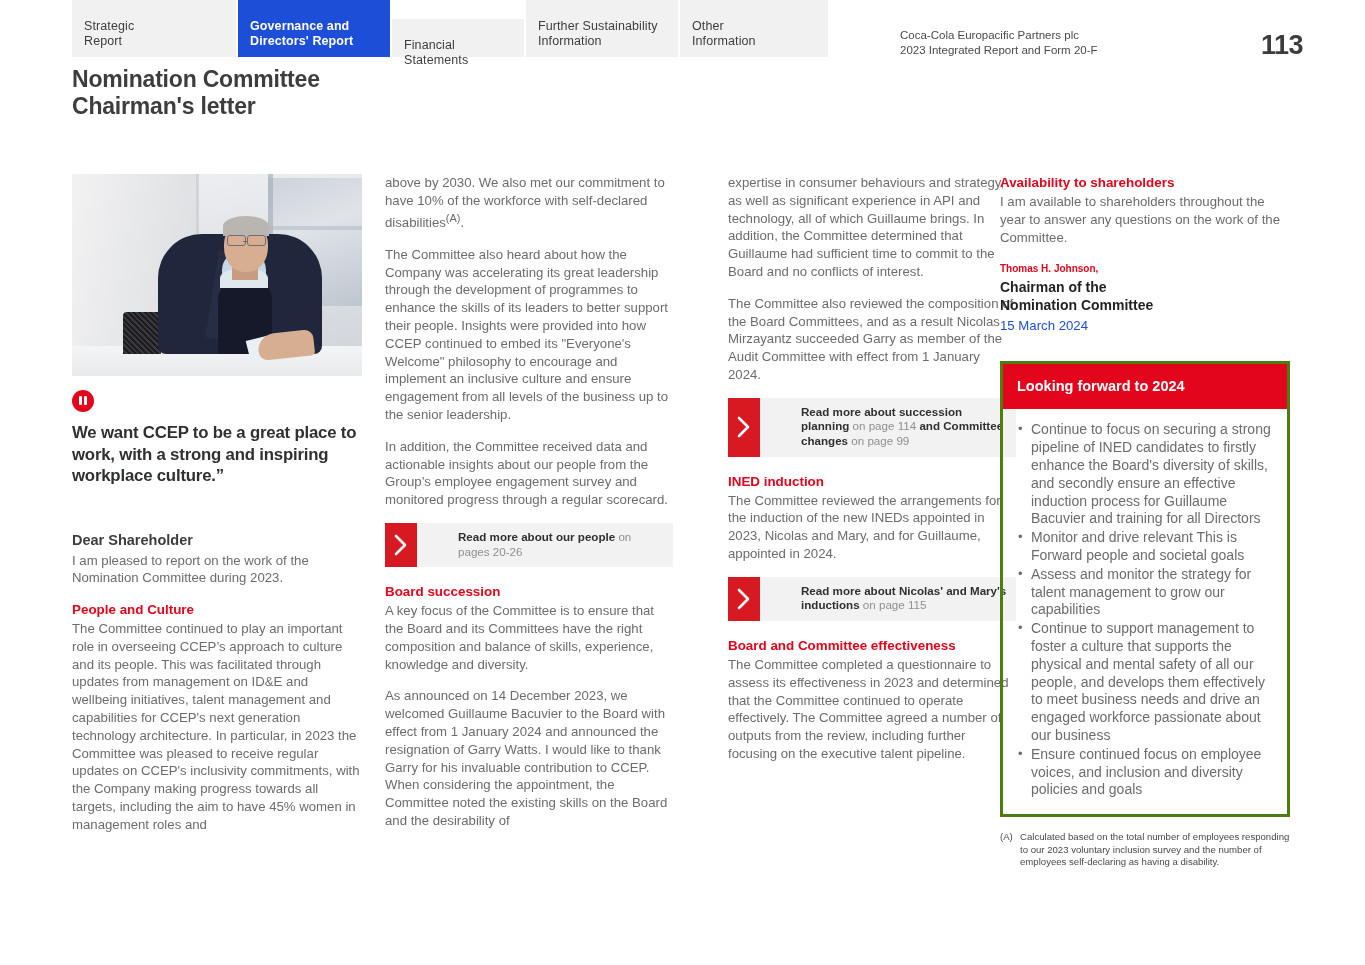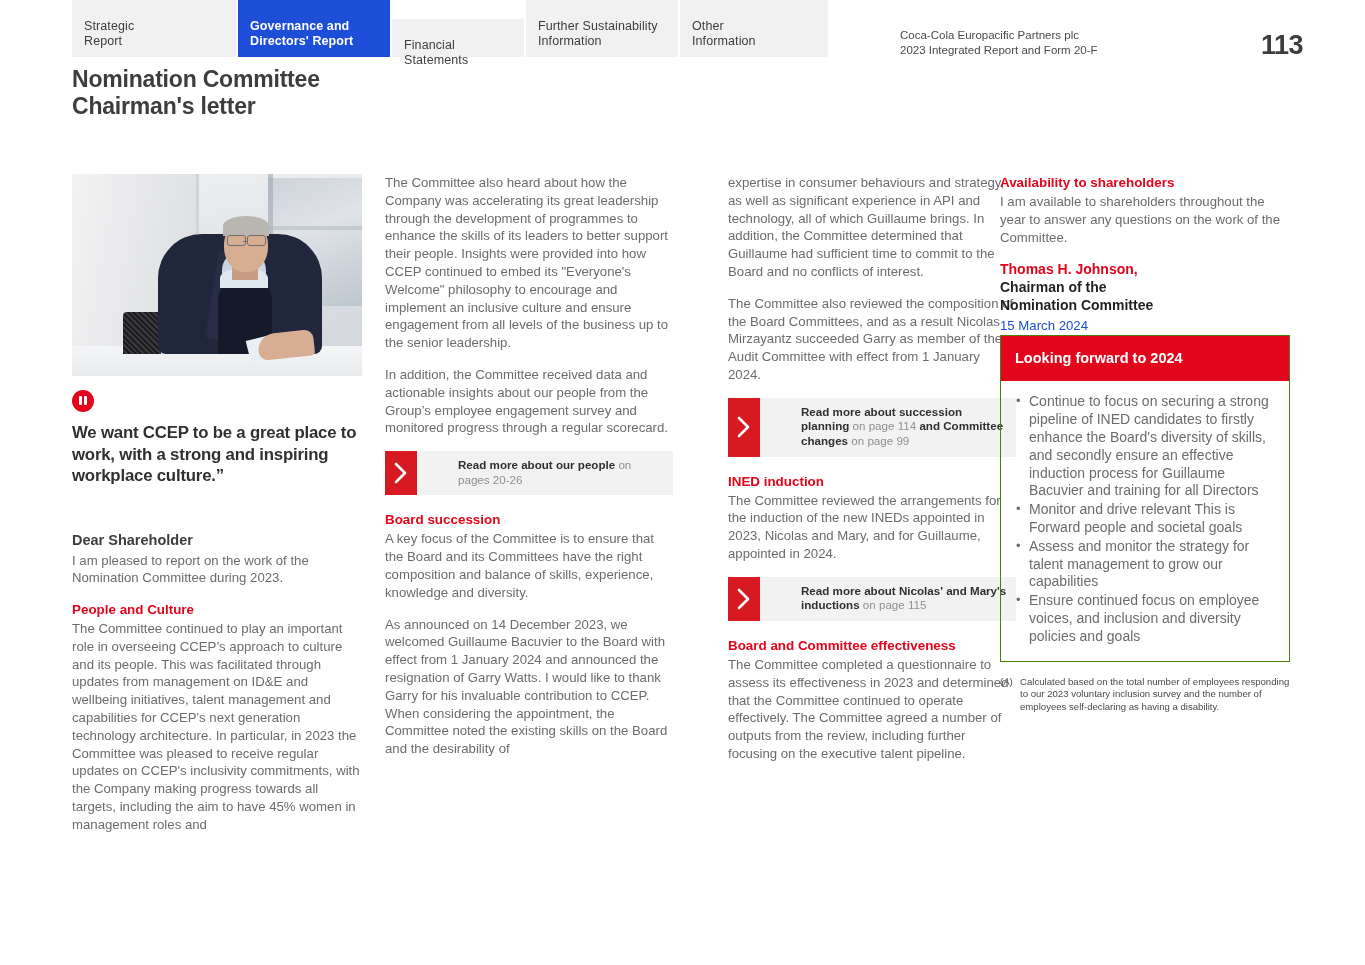--- a/index.html
+++ b/index.html
@@ -202,27 +202,28 @@
   .callout-chev svg { display: block; }
   .callout-text {
     padding: 7px 8px 8px 9px;
     font-size: 11.6px;
     line-height: 14.6px;
     color: #8e8f91;
   }
   .callout-text b { color: #2f3032; font-weight: bold; }
 
   
-  .sig-red { color: #e3051b; font-weight: bold; font-size: 14px; line-height: 18px; }
+  .sig-red { color: #e3051b; font-weight: bold; font-size: 10px; line-height: 18px; }
   .sig-blk { color: #1f2021; font-weight: bold; font-size: 14px; line-height: 18px; }
   .sig-date { color: #1d4ed8; font-size: 13.2px; line-height: 18px; margin-top: 3px; }
 
   
   .lf-box {
-    border: 1px solid #4d7c0f;
+    margin-top: 26px;
+    border: 3px solid #4d7c0f;
     box-sizing: border-box;
   }
   .lf-head {
     background: #e3051b;
     color: #ffffff;
     font-weight: bold;
     font-size: 14.5px;
     line-height: 18px;
     padding: 13px 0 14px 14px;
   }
@@ -334,20 +335,21 @@
 
   <div class="sub-head">Dear Shareholder</div>
   <p>I am pleased to report on the work of the Nomination Committee during 2023.</p>
 
   <div class="sec-head">People and Culture</div>
   <p>The Committee continued to play an important role in overseeing CCEP’s approach to culture and its people. This was facilitated through updates from management on ID&amp;E and wellbeing initiatives, talent management and capabilities for CCEP's next generation technology architecture. In particular, in 2023 the Committee was pleased to receive regular updates on CCEP's inclusivity commitments, with the Company making progress towards all targets, including the aim to have 45% women in management roles and</p>
 </div>
 
 <div class="col col-2">
 
+  <p><span>above by 2030. We also met our commitment to have 10% of the workforce with self-declared disabilities</span><sup>(A)</sup><span>.</span></p>
 
   <p>The Committee also heard about how the Company was accelerating its great leadership through the development of programmes to enhance the skills of its leaders to better support their people. Insights were provided into how CCEP continued to embed its "Everyone's Welcome" philosophy to encourage and implement an inclusive culture and ensure engagement from all levels of the business up to the senior leadership.</p>
 
   <p>In addition, the Committee received data and actionable insights about our people from the Group’s employee engagement survey and monitored progress through a regular scorecard.</p>
 
   <div class="callout">
     <div class="callout-chev">
       <svg width="15" height="22" viewBox="0 0 15 22" aria-hidden="true">
         <path d="M2 2 L11 11 L2 20" fill="none" stroke="#ffffff" stroke-width="2.6" stroke-linecap="round" stroke-linejoin="round"></path>
       </svg>
@@ -402,20 +404,21 @@
     <div class="sig-date">15 March 2024</div>
   </div>
 
   <div class="lf-box">
     <div class="lf-head">Looking forward to 2024</div>
     <div class="lf-body">
       <ul class="lf-list">
         <li>Continue to focus on securing a strong pipeline of INED candidates to firstly enhance the Board's diversity of skills, and secondly ensure an effective induction process for Guillaume Bacuvier and training for all Directors</li>
         <li>Monitor and drive relevant This is Forward people and societal goals</li>
         <li>Assess and monitor the strategy for talent management to grow our capabilities</li>
+        <li>Continue to support management to foster a culture that supports the physical and mental safety of all our people, and develops them effectively to meet business needs and drive an engaged workforce passionate about our business</li>
         <li>Ensure continued focus on employee voices, and inclusion and diversity policies and goals</li>
       </ul>
     </div>
   </div>
 
   <div class="footnote">
     <div class="mark">(A)</div>
     <div class="body">Calculated based on the total number of employees responding to our 2023 voluntary inclusion survey and the number of employees self-declaring as having a disability.</div>
   </div>
 </div>

